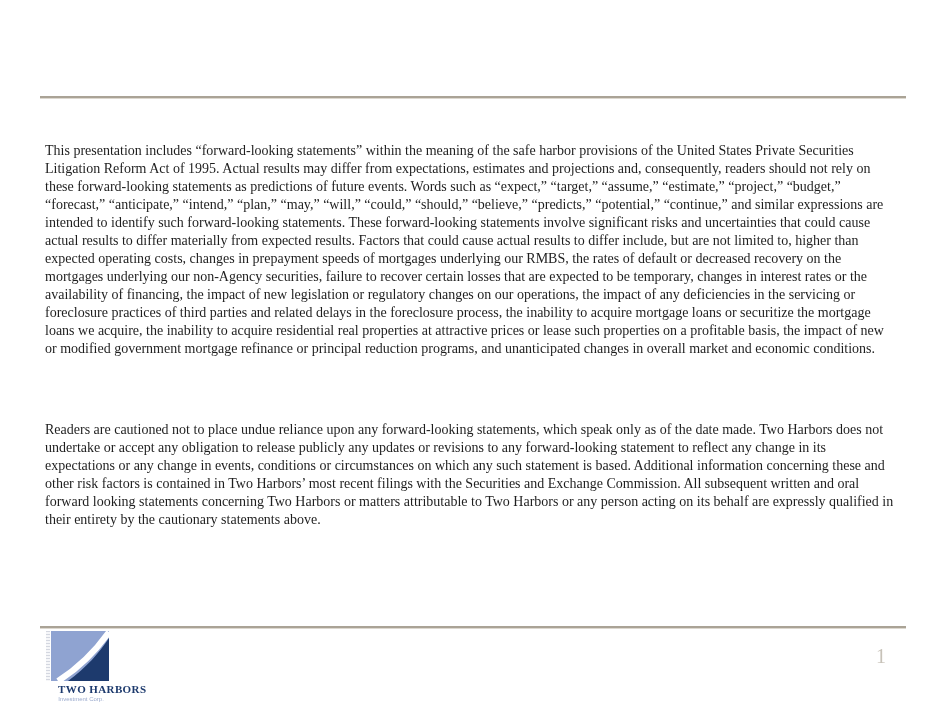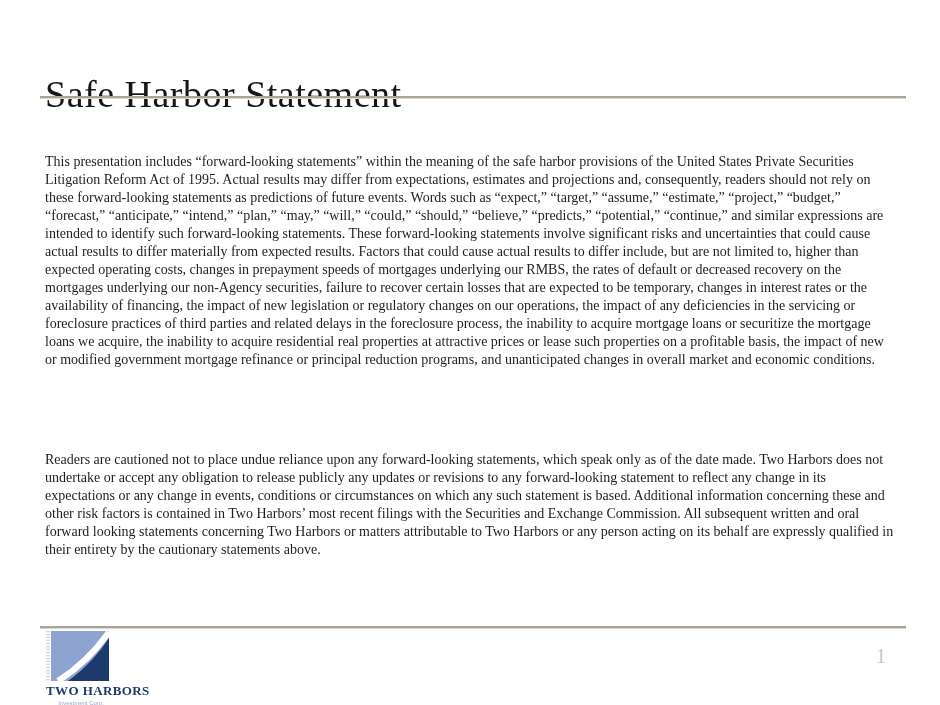--- a/index.html
+++ b/index.html
@@ -46,22 +46,22 @@
   }
   .body-paragraph {
     position: absolute;
     left: 45px;
     width: 850px;
     font-size: 14px;
     line-height: 18px;
     text-align: left;
     color: #1e1e1e;
   }
-  .body-paragraph.p1 { top: 139px; }
-  .body-paragraph.p2 { top: 437px; }
+  .body-paragraph.p1 { top: 128px; }
+  .body-paragraph.p2 { top: 407px; }
   .logo {
     position: absolute;
     left: 46px;
     top: 631px;
     width: 70px;
   }
   .logo-inner {
     display: flex;
     align-items: stretch;
   }
@@ -72,25 +72,26 @@
     background: repeating-linear-gradient(
       to bottom,
       #c9cdd8 0px, #c9cdd8 1px,
       #f3f4f7 1px, #f3f4f7 3px
     );
     opacity: 0.8;
   }
   .logo-wordmark {
     margin-top: 2px;
     font-family: "Liberation Serif", serif;
-    font-size: 13px;
+    font-size: 11px;
     font-weight: 700;
     letter-spacing: 0.4px;
     color: #1d3a6d;
     white-space: nowrap;
+    margin-left: 12px;
   }
   .logo-subtext {
     margin-top: 1px;
     text-align: center;
     font-family: "Liberation Sans", sans-serif;
     font-size: 6px;
     color: #9aaacd;
     white-space: nowrap;
   }
   .page-number {
@@ -99,21 +100,20 @@
     right: 54px;
     font-size: 20px;
     color: #c7c2b8;
   }
 </style>
 </head>
 <body>
 
 <div class="slide">
 
-  <h1 class="page-title">Safe Harbor Statement</h1>
 
   <div class="rule header"></div>
 
 
   <p class="body-paragraph p1">This presentation includes “forward-looking statements” within the meaning of the safe harbor provisions of the United States Private Securities Litigation Reform Act of 1995.  Actual results may differ from expectations, estimates and projections and, consequently, readers should not rely on these forward-looking statements as predictions of future events.  Words such as “expect,” “target,” “assume,” “estimate,” “project,” “budget,” “forecast,” “anticipate,” “intend,” “plan,” “may,” “will,” “could,” “should,” “believe,” “predicts,” “potential,” “continue,” and similar expressions are intended to identify such forward-looking statements.  These forward-looking statements involve significant risks and uncertainties that could cause actual results to differ materially from expected results. Factors that could cause actual results to differ include, but are not limited to, higher than expected operating costs, changes in prepayment speeds of mortgages underlying our RMBS, the rates of default or decreased recovery on the mortgages underlying our non-Agency securities, failure to recover certain losses that are expected to be temporary, changes in interest rates or the availability of financing, the impact of new legislation or regulatory changes on our operations, the impact of any deficiencies in the servicing or foreclosure practices of third parties and related delays in the foreclosure process, the inability to acquire mortgage loans or securitize the mortgage loans we acquire, the inability to acquire residential real properties at attractive prices or lease such properties on a profitable basis, the impact of new or modified government mortgage refinance or principal reduction programs, and unanticipated changes in overall market and economic conditions.</p>
 
   <p class="body-paragraph p2">Readers are cautioned not to place undue reliance upon any forward-looking statements, which speak only as of the date made. Two Harbors does not undertake or accept any obligation to release publicly any updates or revisions to any forward-looking statement to reflect any change in its expectations or any change in events, conditions or circumstances on which any such statement is based.  Additional information concerning these and other risk factors is contained in Two Harbors’ most recent filings with the Securities and Exchange Commission. All subsequent written and oral forward looking statements concerning Two Harbors or matters attributable to Two Harbors or any person acting on its behalf are expressly qualified in their entirety by the cautionary statements above.</p>
 
   <div class="rule footer"></div>
 

